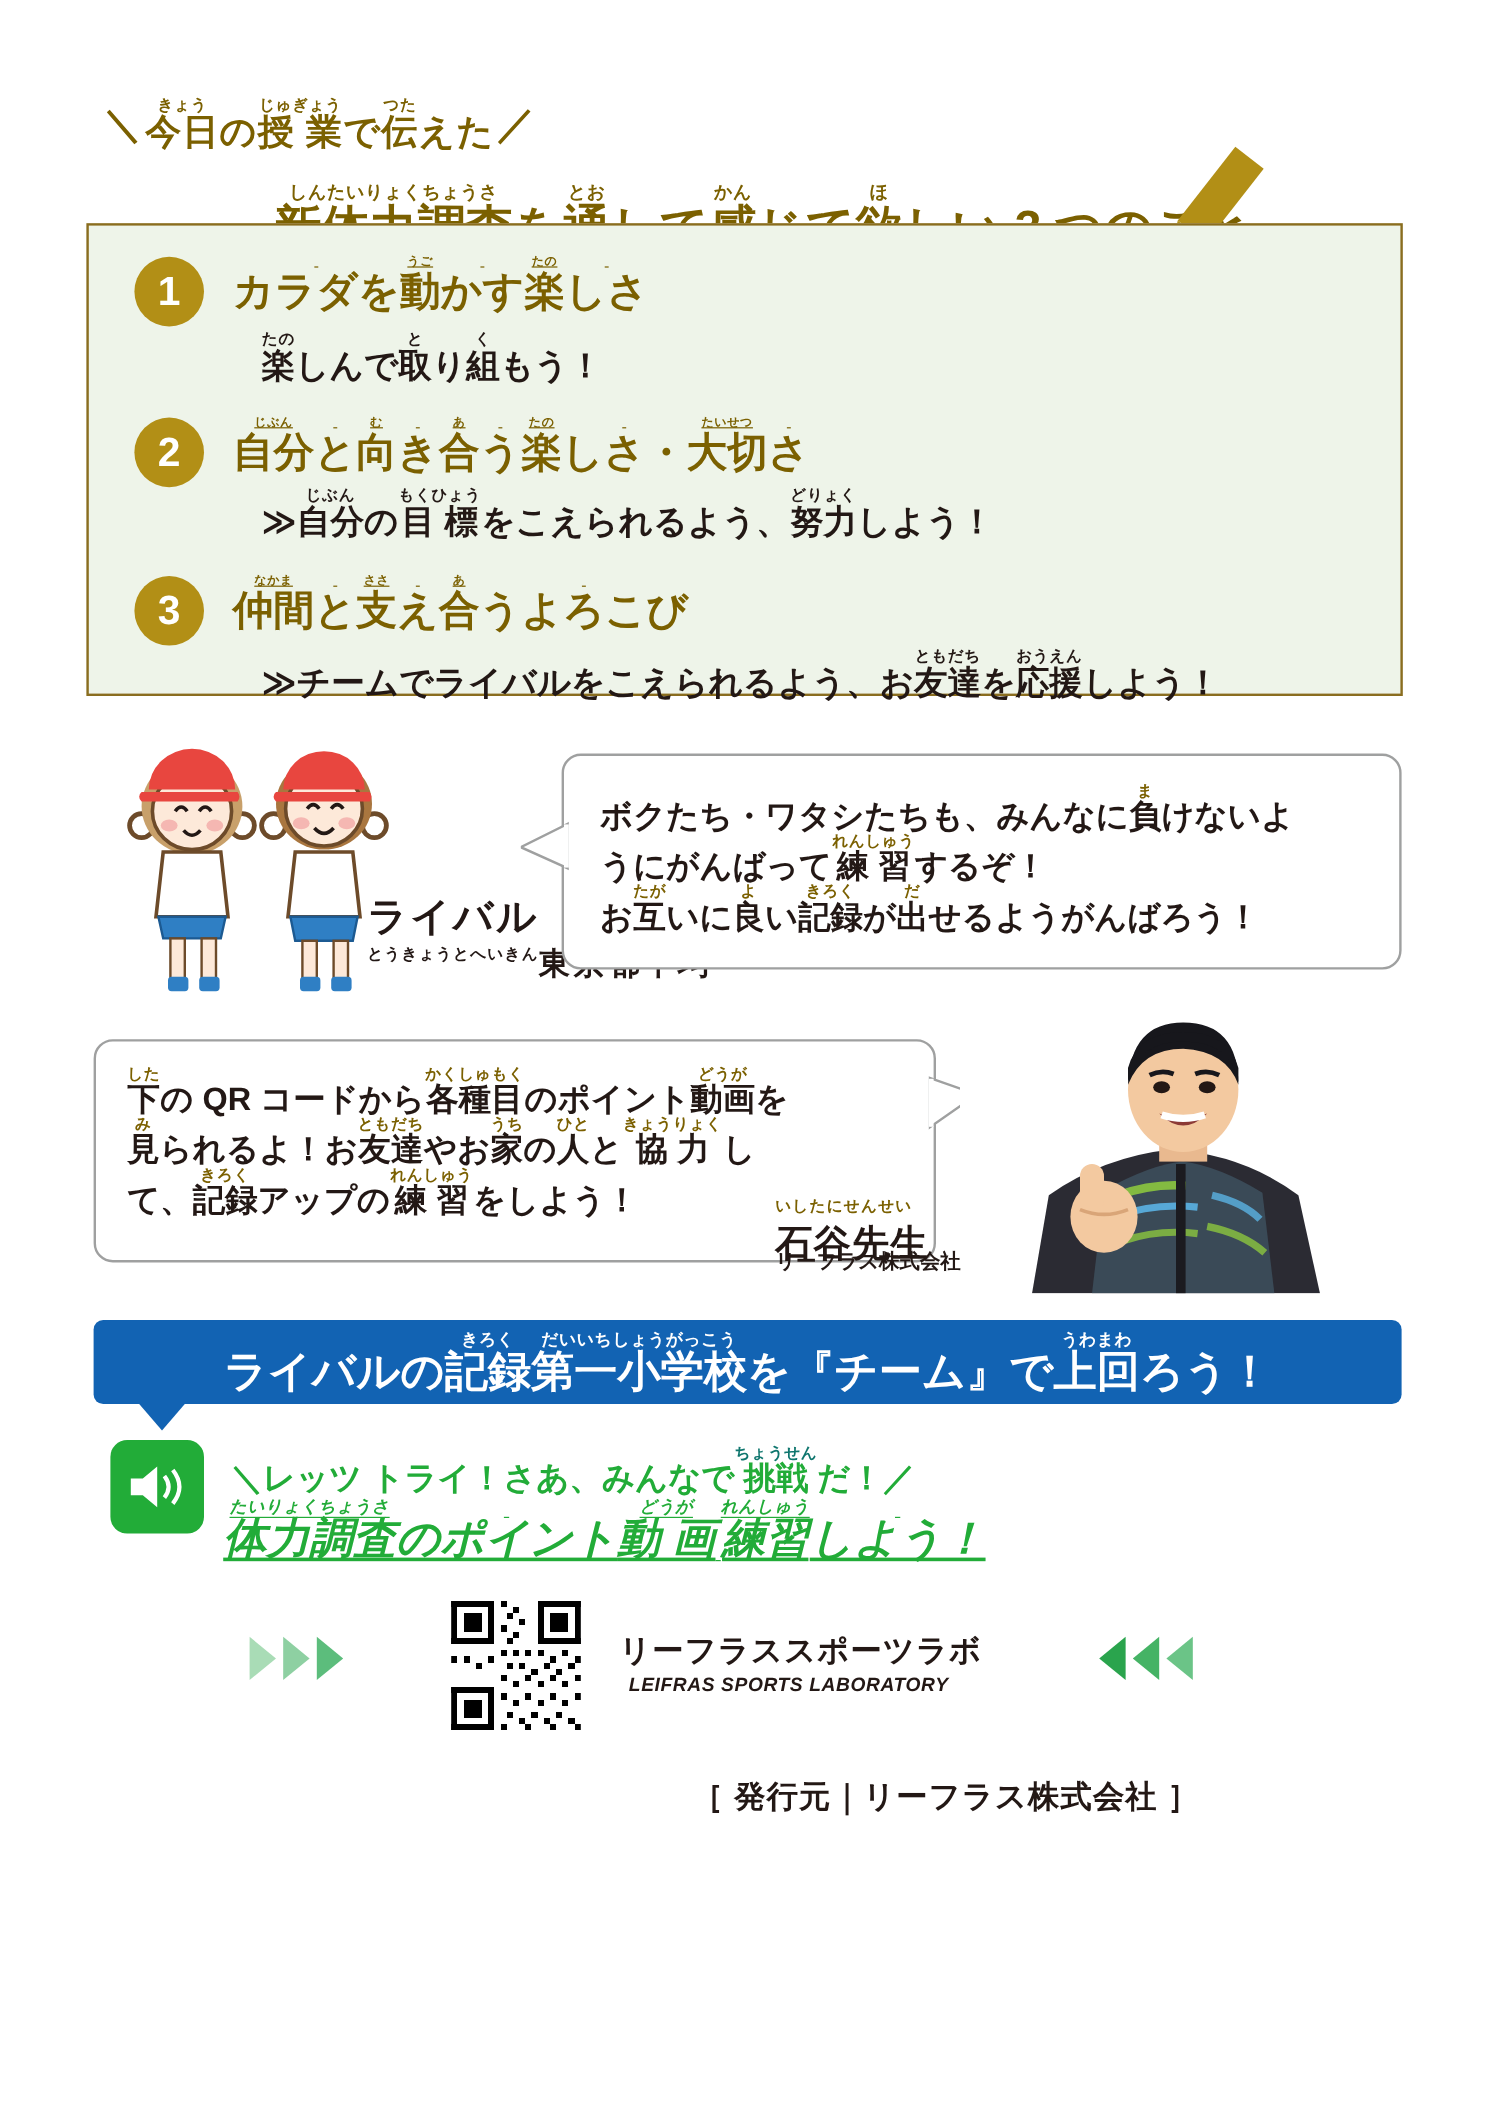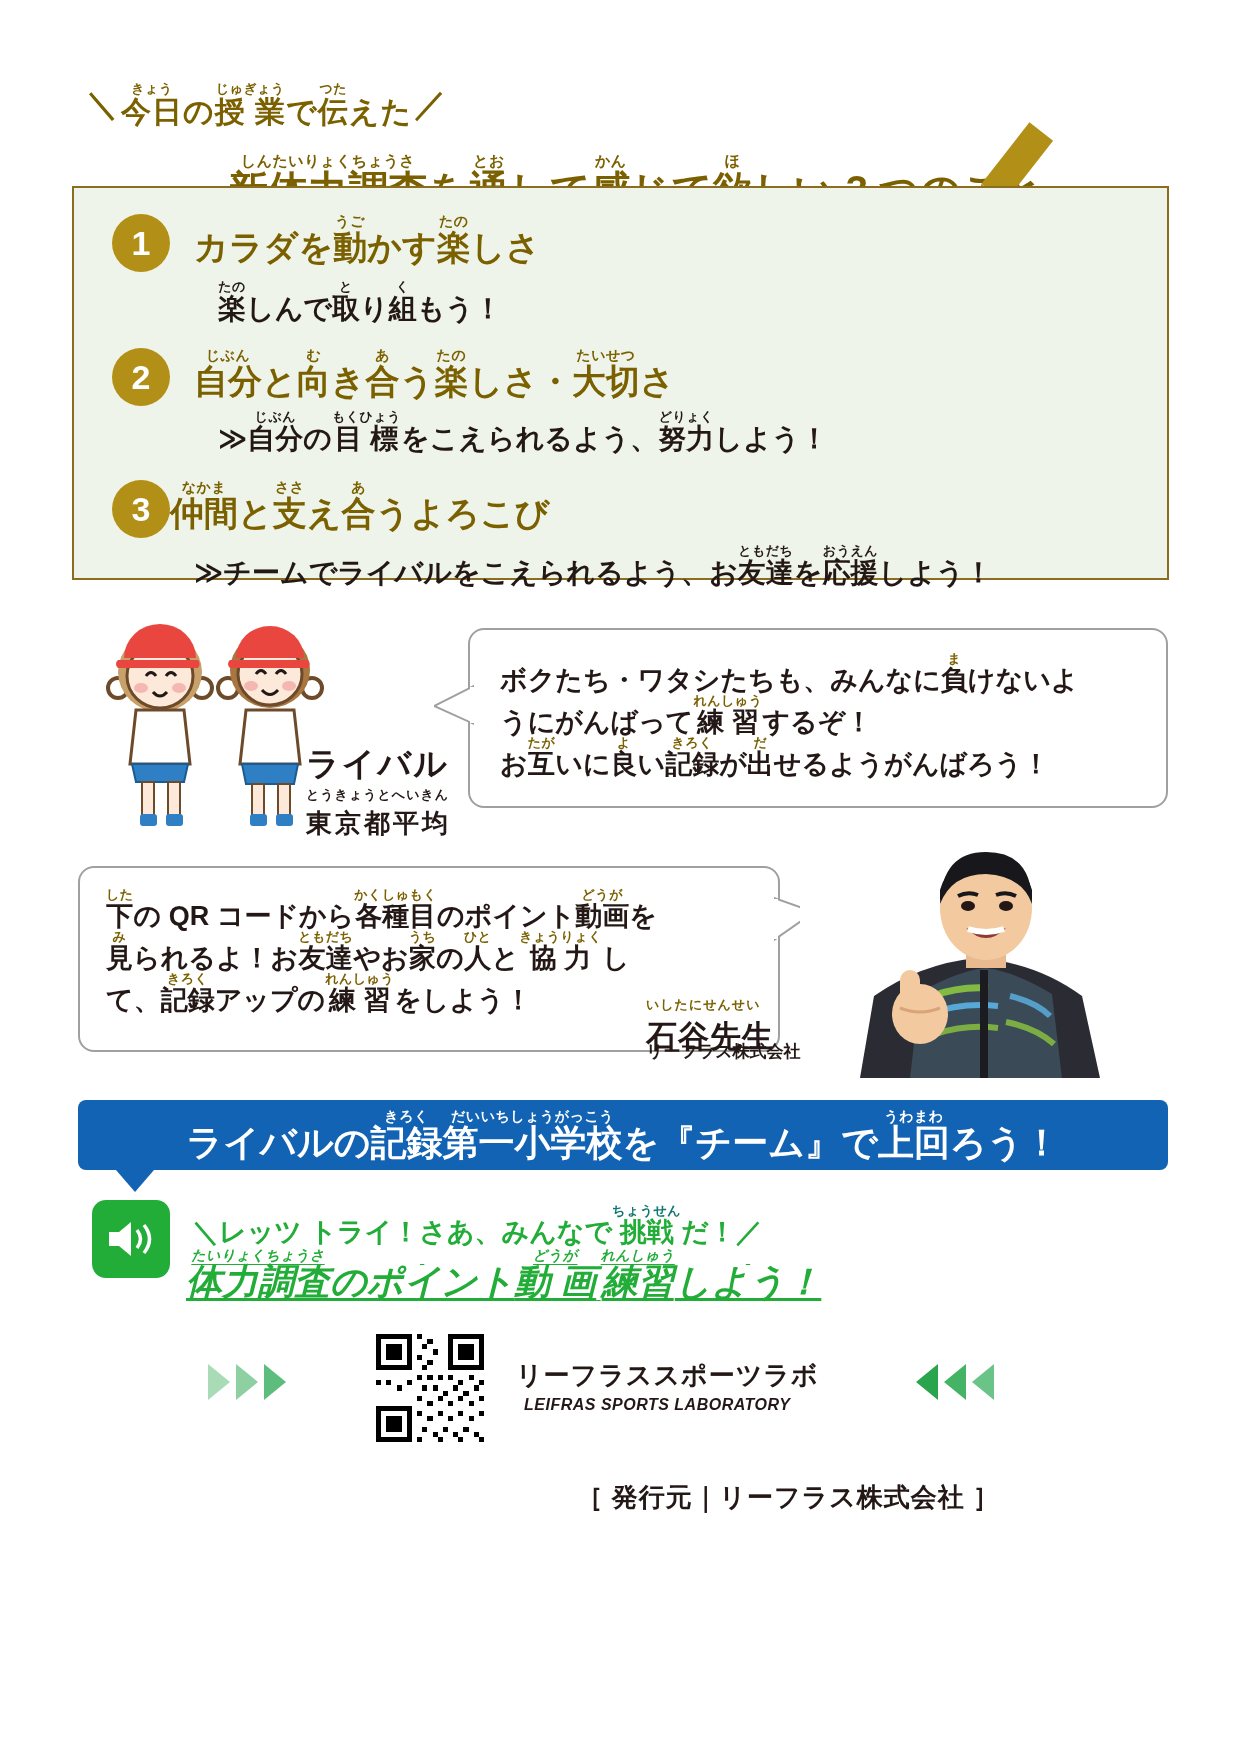--- a/index.html
+++ b/index.html
@@ -49,39 +49,39 @@
     width: 58px; height: 58px; border-radius: 50%;
     background: #b28f16; color: #fff;
     font-size: 34px; font-weight: 800;
     display:flex; align-items:center; justify-content:center;
     flex: 0 0 auto;
   }
   .itemtitle {
     font-size: 34px; font-weight: 800; color:#7b6000;
     display:flex; align-items:flex-end;
   }
-  .itemtitle .ruby { font-size: 14px; }
+  .itemtitle .ruby { font-size: 10px; text-decoration: underline; }
   .itemtitle .base { font-size: 34px; }
   .itemsub {
     font-size: 28px; font-weight: 700; color:#231815;
     display:flex; align-items:flex-end;
   }
   .itemsub .ruby { font-size: 13px; color:#231815; }
   .itemsub .base { font-size: 28px; }
 
   
   .kids { position:absolute; left: 80px; top: 614px; width: 290px; height: 230px; }
   .rival-label {
     position:absolute; left: 306px; top: 742px;
     font-size: 33px; font-weight:800; color:#231815;
     letter-spacing:2px;
   }
   .rival-sub {
     position:absolute; left: 306px; top: 786px;
-    display:flex; flex-direction:column; align-items:flex-start;
+    display:flex; flex-direction:row; align-items:flex-start;
   }
   .rival-sub .ruby { font-size: 13px; color:#231815; letter-spacing:1px;}
   .rival-sub .base { font-size: 26px; font-weight:800; letter-spacing:3px;}
 
   .bubble {
     position:absolute; background:#fff;
     border:2px solid #9fa0a0; border-radius: 16px;
   }
   .bubble .txt {
     font-size: 27px; line-height: 1.52; color:#231815; font-weight:500;
@@ -356,21 +356,21 @@
             <span class="ruby-wrap">
               <span class="ruby">&nbsp;</span>
               <span class="base">しよう！</span>
             </span>
           </div>
       </div>
     </div>
 
     <div class="item" style="left:38px; top:292px;">
       <div class="num">3</div>
-      <div style="">
+      <div style="margin-left:24px;">
         <div class="itemtitle" id="p3t">
             <span class="ruby-wrap">
               <span class="ruby">なかま</span>
               <span class="base">仲間</span>
             </span>
             <span class="ruby-wrap">
               <span class="ruby">&nbsp;</span>
               <span class="base">と</span>
             </span>
             <span class="ruby-wrap">

